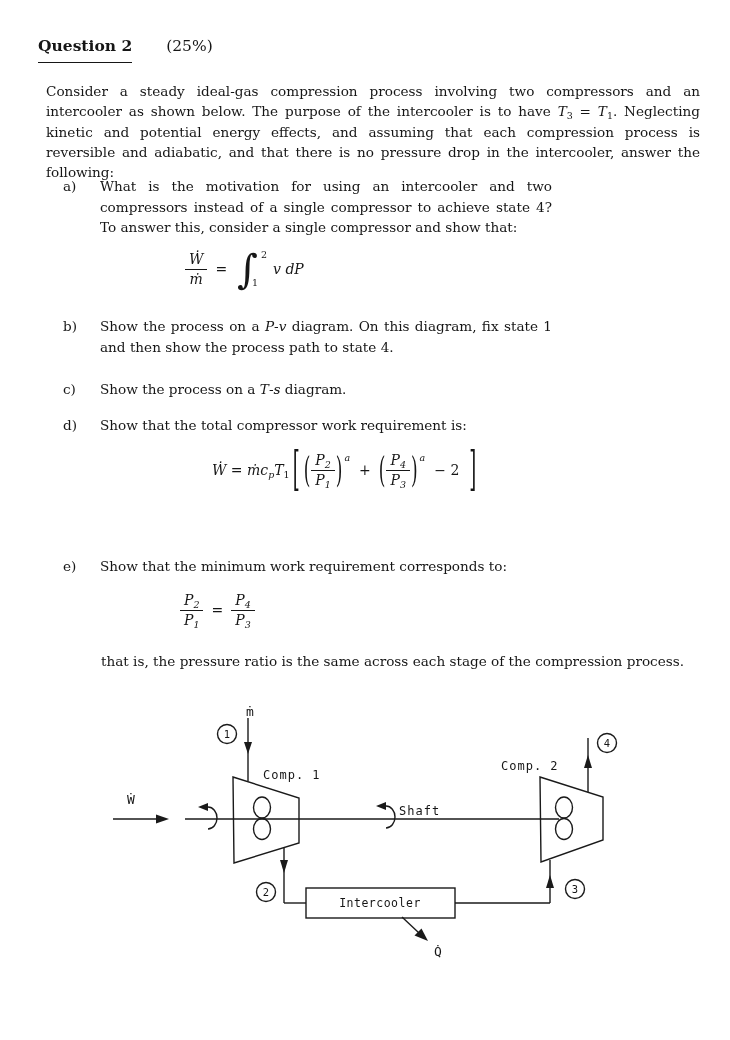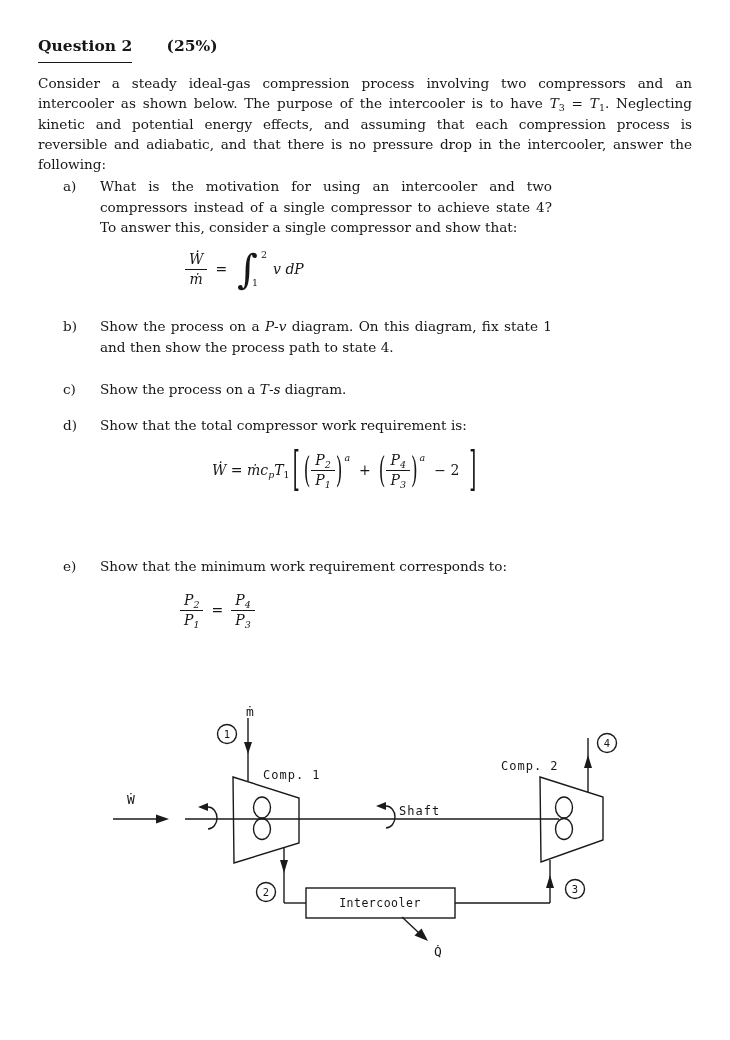--- a/index.html
+++ b/index.html
@@ -4,22 +4,22 @@
 <style>
   html,body{margin:0;padding:0;background:#e8e8e8;}
   .page{
     position:relative;width:730px;height:1040px;background:#ffffff;
     font-family:"DejaVu Serif","Liberation Serif",serif;color:#161616;
     overflow:hidden;margin:0 auto;
   }
   
   .title{position:absolute;left:38px;top:36px;font-size:15.5px;font-weight:bold;}
   .title .tmain{border-bottom:1.6px solid #161616;padding-bottom:7px;}
-  .title .tsuffix{font-weight:bold;padding-left:29px;}
-  .intro{position:absolute;left:38px;top:73px;width:654px;margin:0;
+  .title .tsuffix{font-weight:normal;padding-left:29px;}
+  .intro{position:absolute;left:38px;top:73px;width:654px;margin:8px;
     font-size:13.6px;line-height:20.3px;text-align:justify;}
   .item{position:absolute;left:63px;display:flex;font-size:13.6px;line-height:20.6px;}
   .ilabel{width:37px;flex:none;}
   .itext{width:452px;text-align:justify;}
   .plain{position:absolute;font-size:13.6px;line-height:20.3px;white-space:nowrap;}
   i, .mi{font-style:italic;}
   sub{font-size:9.5px;line-height:0;vertical-align:-3px;}
   
   .formula{position:absolute;display:flex;align-items:center;font-size:14px;}
   .run{white-space:nowrap;}
@@ -124,20 +124,21 @@
       <span class="num"><i>P</i><sub>2</sub></span>
       <span class="den"><i>P</i><sub>1</sub></span>
     </span>
     <span class="feq">=</span>
     <span class="frac">
       <span class="num"><i>P</i><sub>4</sub></span>
       <span class="den"><i>P</i><sub>3</sub></span>
     </span>
   </div>
 
+  <div class="plain" style="left:101px;top:651px;">that is, the pressure ratio is the same across each stage of the compression process.</div>
 
   <svg class="diagram" viewBox="0 0 730 1040">
     <g stroke="#1a1a1a" stroke-width="1.4" fill="none">
 
       <line x1="113" y1="819" x2="156" y2="819"></line>
 
       <line x1="185" y1="819" x2="559" y2="819"></line>
 
       <path d="M 208,807 A 9,11 0 0 1 208,829"></path>
       <path d="M 386,806 A 9,11 0 0 1 386,828"></path>

